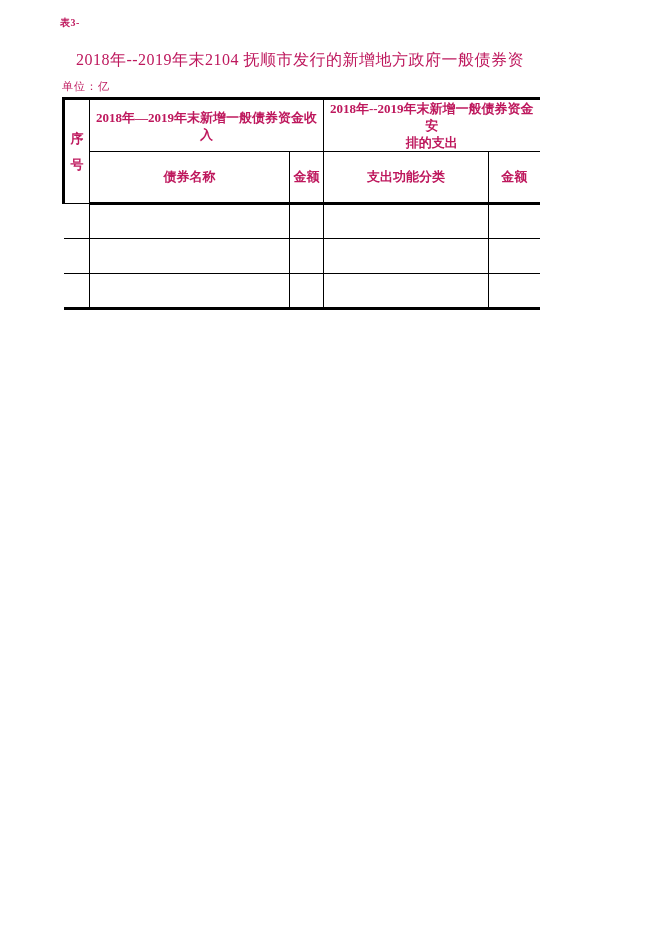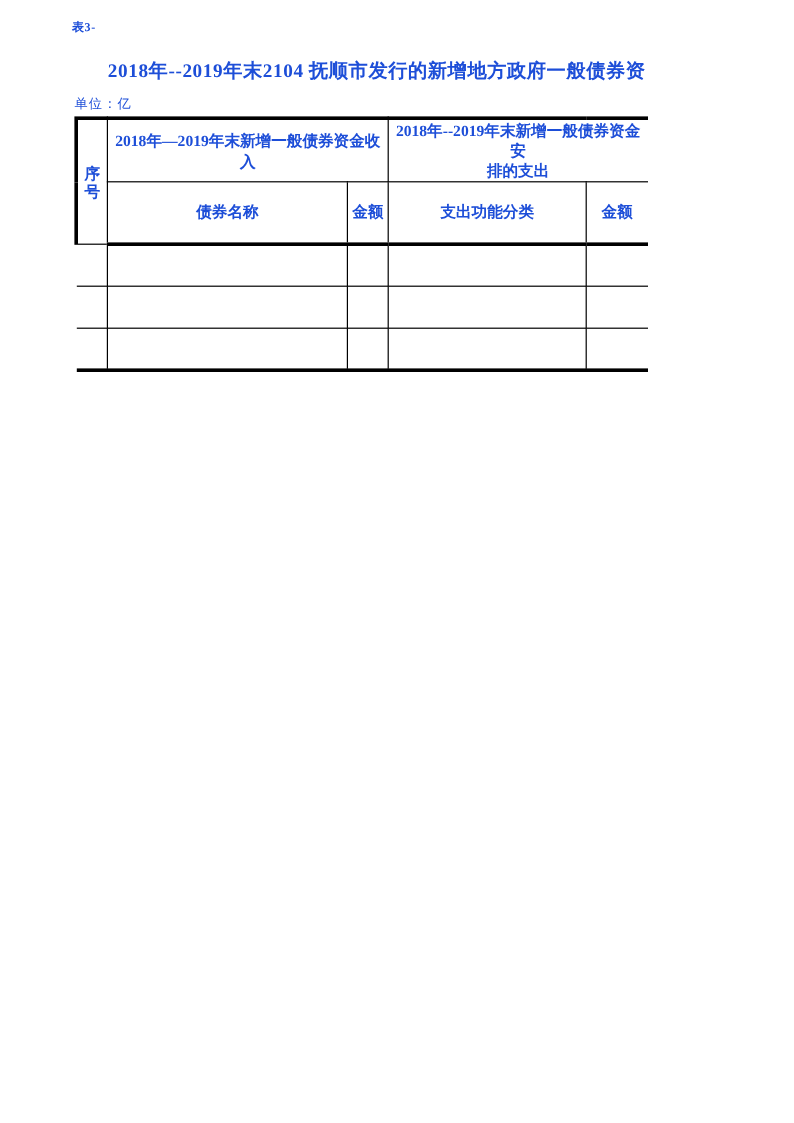--- a/index.html
+++ b/index.html
@@ -2,42 +2,42 @@
 <html><head>
 <meta charset="utf-8">
 <style>
   html, body { margin: 0; padding: 0; background: #ffffff; }
   .page {
     position: relative;
     width: 662px;
     height: 706px;
     background: #ffffff;
     font-family: "Liberation Serif", "DejaVu Serif", serif;
-    color: #1d4ed8;
+    color: #be185d;
     overflow: hidden;
     box-sizing: border-box;
   }
   .doc-tag {
     position: absolute;
     left: 60px;
     top: 16px;
     font-size: 10px;
     font-weight: bold;
     letter-spacing: 0.5px;
   }
   .content {
     position: absolute;
     left: 62px;
     top: 48px;
     width: 476px;
   }
   .doc-title {
-    text-align: right;
+    text-align: center;
     font-size: 16px;
-    font-weight: bold;
+    font-weight: normal;
     line-height: 23px;
     letter-spacing: 0.5px;
   }
   .unit-label {
     font-size: 11px;
     margin-top: 8px;
     margin-bottom: 3px;
     letter-spacing: 1px;
   }
   table.report {
@@ -56,21 +56,21 @@
     box-sizing: border-box;
     overflow: hidden;
   }
   table.report th { font-weight: bold; }
   
   table.report thead tr.sub-header th { border-bottom: 3px solid #000; text-align: center; }
   
   th.corner {
     border-left: 3px solid #000 !important;
     width: 26px;
-    line-height: 15px;
+    line-height: 26px;
     padding: 0;
   }
   
   th.group { font-size: 13px; line-height: 17px; height: 47px; }
   tr.sub-header th { height: 52px; }
   
   table.report td:first-child { border-left: none; }
   table.report td:last-child, table.report th:last-child { border-right: none; margin-top: 32px; }
   tbody tr { height: 35px; }
   tbody td { background: #ffffff; }

